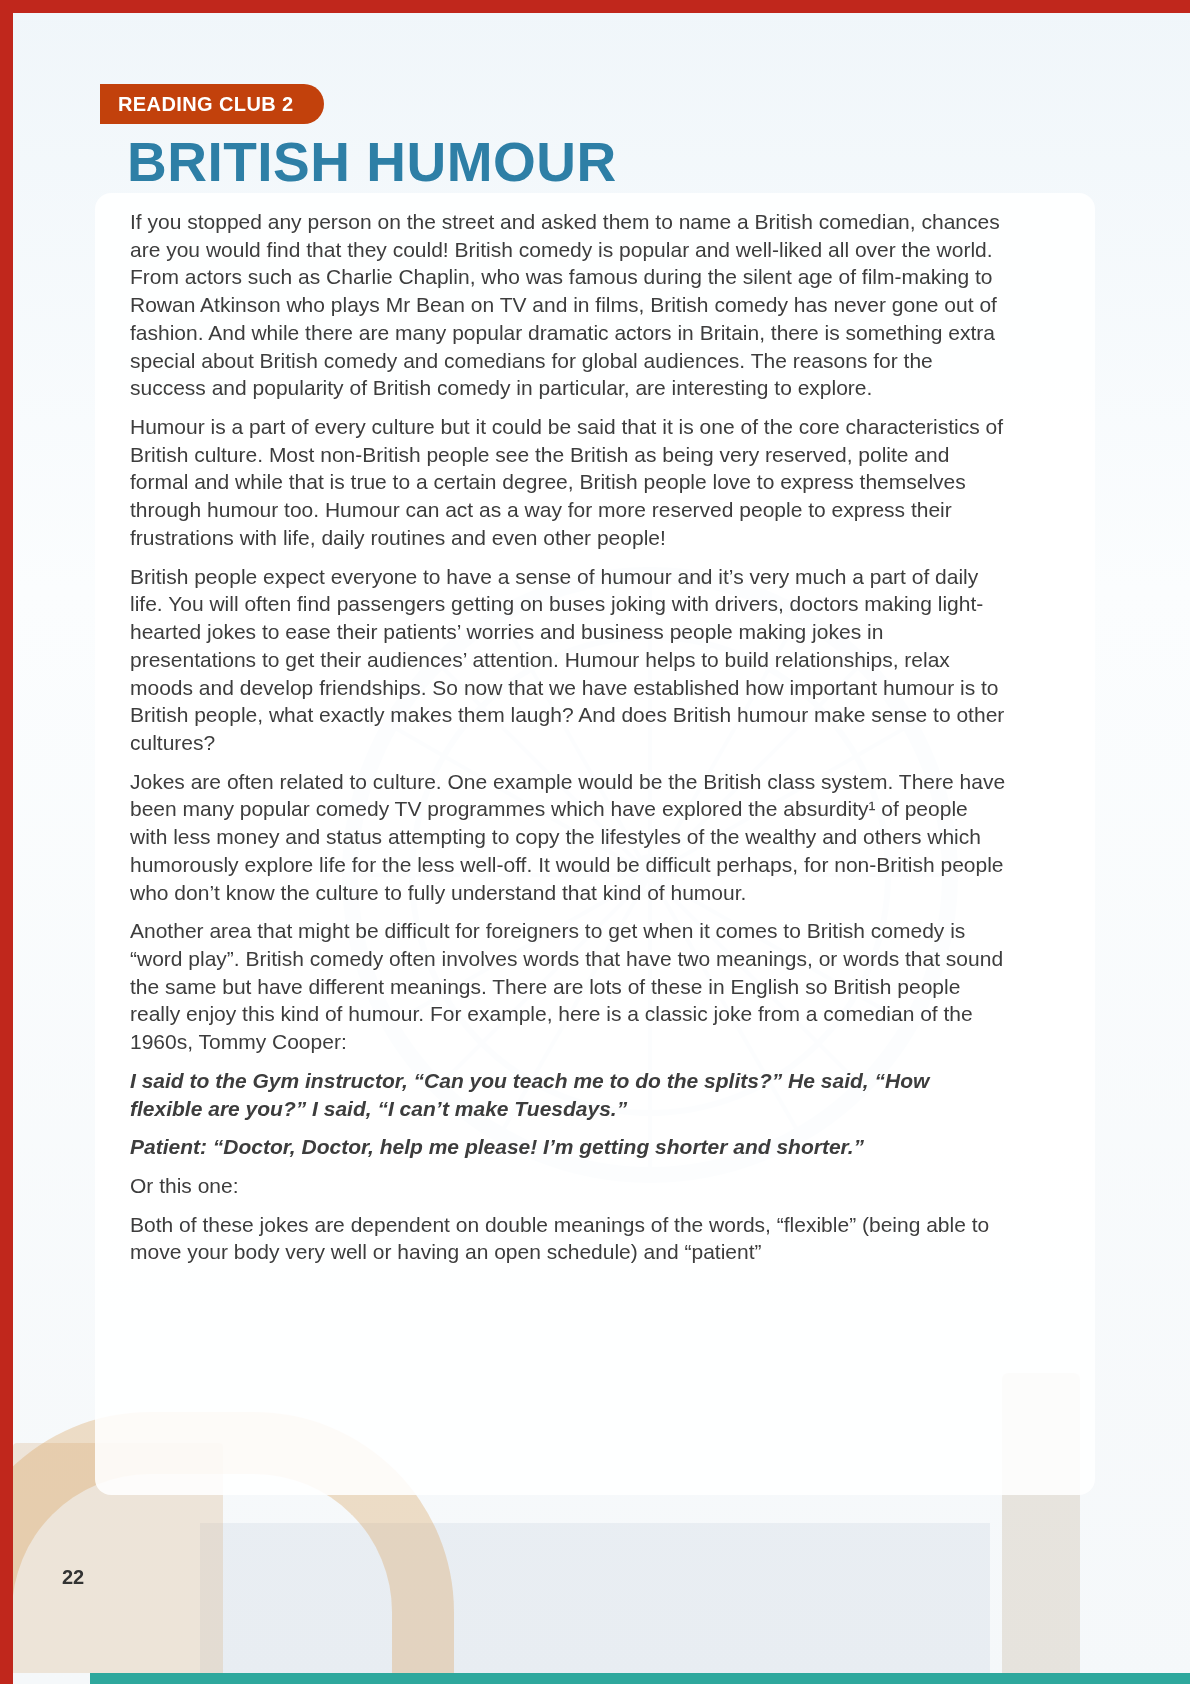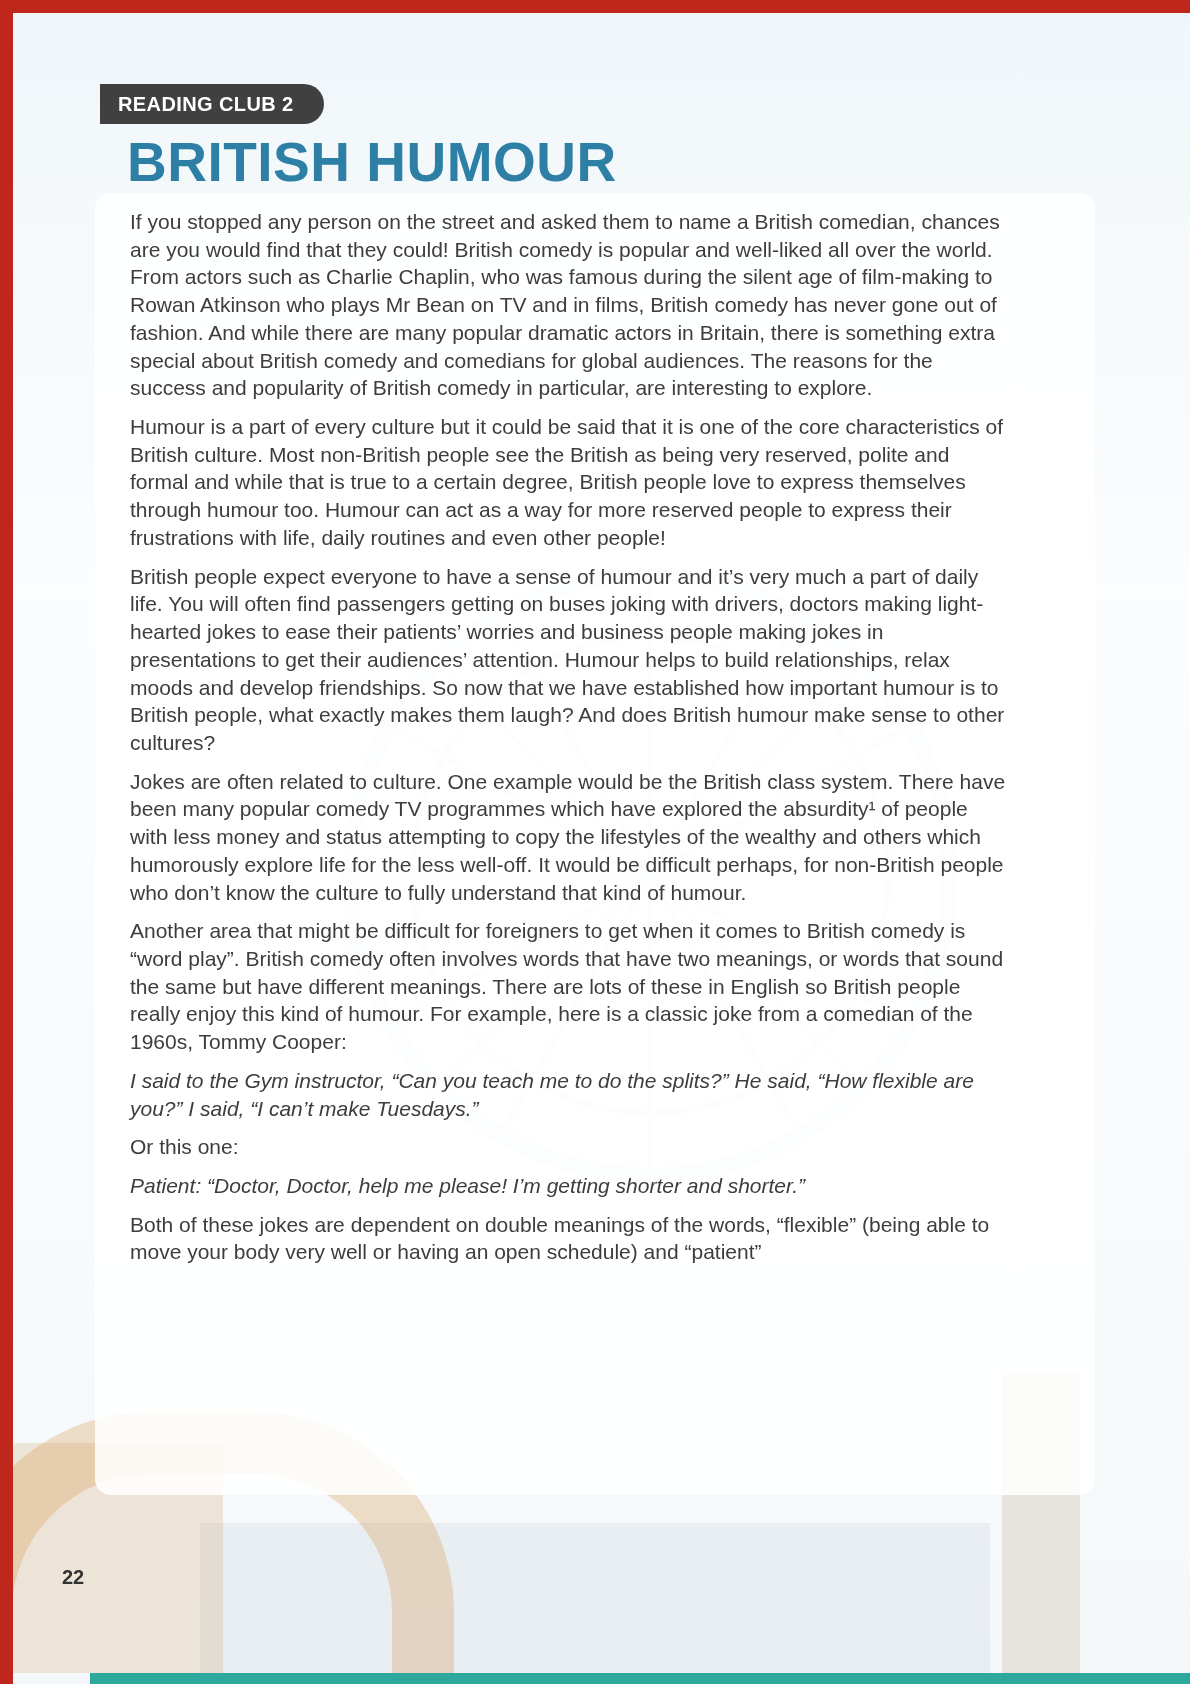--- a/index.html
+++ b/index.html
@@ -39,38 +39,38 @@
 
   
   .content-panel {
     left: 95px; top: 193px; width: 1000px; height: 1302px;
     background: rgba(255, 255, 255, 0.88);
     border-radius: 16px; z-index: 2;
   }
 
   .badge {
     left: 100px; top: 84px; height: 40px;
-    background: #404040; color: #ffffff;
+    background: #c2410c; color: #ffffff;
     font-size: 20px; font-weight: 700; letter-spacing: 0.4px;
     line-height: 40px; padding: 0 30px 0 18px;
     border-radius: 0 20px 20px 0; z-index: 4;
   }
 
   .page-title {
     left: 115px; top: 118px; margin: 12px;
     font-size: 55px; font-weight: 700; letter-spacing: 0.5px;
     color: #2e7fa6; z-index: 4;
   }
 
   .text-col { left: 118px; top: 208px; width: 888px; z-index: 4; }
   .para {
     font-size: 21px; line-height: 1.32; color: #3d3d3d;
     margin: 0 0 11px 12px;
   }
-  .para.italic { font-style: italic; }
+  .para.italic { font-style: italic; font-weight: bold; }
 
   .page-number {
     left: 62px; top: 1566px;
     font-size: 20px; font-weight: 700; color: #333333; z-index: 6;
   }
 </style>
 </head>
 <body>
 
 <div>
@@ -108,20 +108,20 @@
   </div>
   <h1 class="abs page-title">BRITISH HUMOUR</h1>
 
   <div class="abs text-col">
     <p class="para">If you stopped any person on the street and asked them to name a British comedian, chances are you would find that they could! British comedy is popular and well-liked all over the world. From actors such as Charlie Chaplin, who was famous during the silent age of film-making to Rowan Atkinson who plays Mr Bean on TV and in films, British comedy has never gone out of fashion. And while there are many popular dramatic actors in Britain, there is something extra special about British comedy and comedians for global audiences. The reasons for the success and popularity of British comedy in particular, are interesting to explore.</p>
     <p class="para">Humour is a part of every culture but it could be said that it is one of the core characteristics of British culture. Most non-British people see the British as being very reserved, polite and formal and while that is true to a certain degree, British people love to express themselves through humour too. Humour can act as a way for more reserved people to express their frustrations with life, daily routines and even other people!</p>
     <p class="para">British people expect everyone to have a sense of humour and it’s very much a part of daily life. You will often find passengers getting on buses joking with drivers, doctors making light-hearted jokes to ease their patients’ worries and business people making jokes in presentations to get their audiences’ attention. Humour helps to build relationships, relax moods and develop friendships. So now that we have established how important humour is to British people, what exactly makes them laugh? And does British humour make sense to other cultures?</p>
     <p class="para">Jokes are often related to culture. One example would be the British class system. There have been many popular comedy TV programmes which have explored the absurdity¹ of people with less money and status attempting to copy the lifestyles of the wealthy and others which humorously explore life for the less well-off. It would be difficult perhaps, for non-British people who don’t know the culture to fully understand that kind of humour.</p>
     <p class="para">Another area that might be difficult for foreigners to get when it comes to British comedy is “word play”. British comedy often involves words that have two meanings, or words that sound the same but have different meanings. There are lots of these in English so British people really enjoy this kind of humour.  For example, here is a classic joke from a comedian of the 1960s, Tommy Cooper:</p>
     <p class="para italic">I said to the Gym instructor, “Can you teach me to do the splits?” He said, “How flexible are you?” I said,  “I can’t make Tuesdays.”</p>
+    <p class="para italic">Patient: “Doctor, Doctor, help me please! I’m getting shorter and shorter.”</p>
     <p class="para">Or this one:</p>
-    <p class="para italic">Patient: “Doctor, Doctor, help me please! I’m getting shorter and shorter.”</p>
     <p class="para">Both of these jokes are dependent on double meanings of the words, “flexible” (being able to move your body very well or having an open schedule) and “patient”</p>
   </div>
 
   <div class="abs page-number">22</div>
 
 </div>
 
 </body></html>

